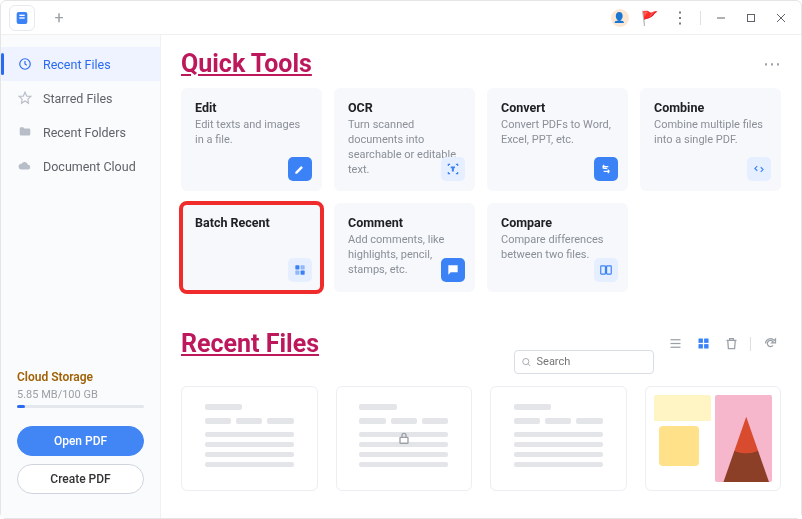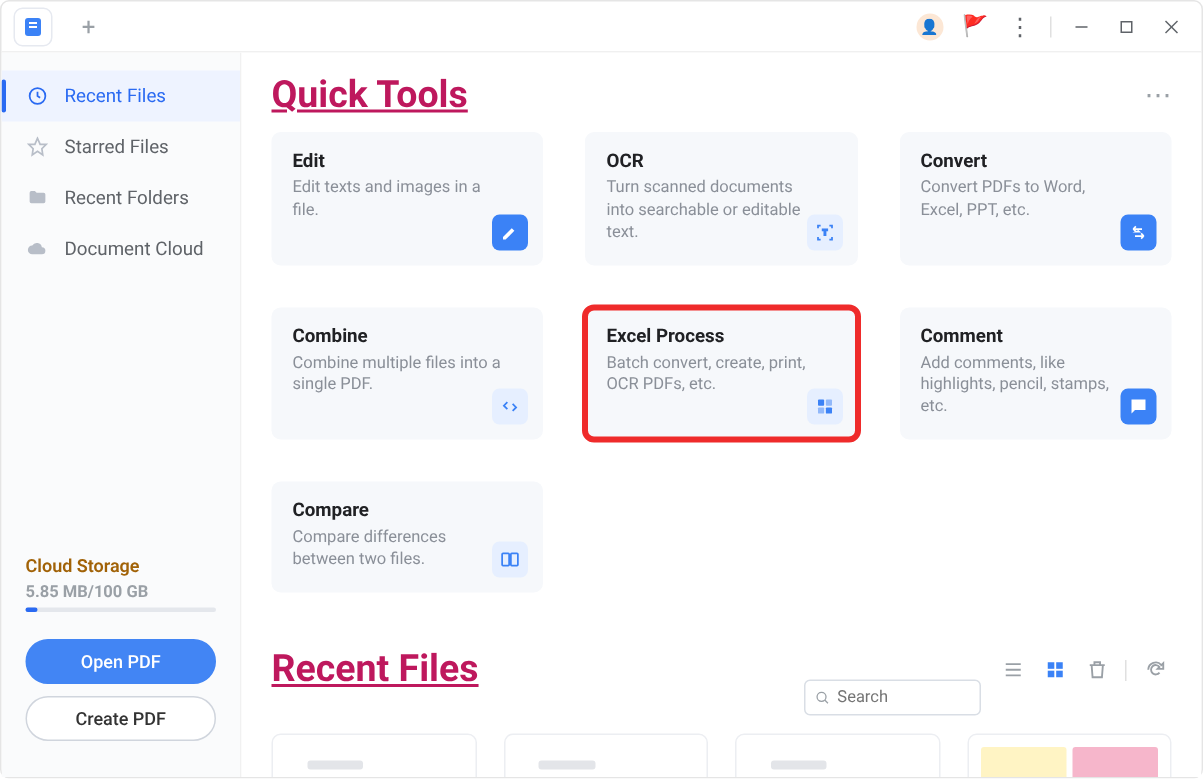--- a/index.html
+++ b/index.html
@@ -17,40 +17,40 @@
   .flag{font-size:14px;}
   .main { flex:1; display:flex; overflow:hidden;}
   .sidebar { width: 160px; background:#fafbfc; border-right:1px solid #f1f1f1; display:flex; flex-direction:column; padding-top:12px;}
   .nav-item { display:flex; align-items:center; gap:10px; padding:9px 16px; font-size:12.5px; color:#5f6368; cursor:pointer; position:relative;}
   .nav-item.active { color:#2a6af2; background:#eef3ff;}
   .nav-item.active::before{content:"";position:absolute;left:0;top:6px;bottom:6px;width:3px;background:#2a6af2;border-radius:2px;}
   .nav-icon{width:16px;height:16px;display:flex;align-items:center;justify-content:center;}
   .nav-icon svg{width:14px;height:14px;}
   .sidebar-bottom{ margin-top:auto; padding:14px 16px 16px;}
   .cs-title{font-size:12px; font-weight:600; color:#a16207; margin-bottom:4px;}
-  .cs-sub{font-size:11px; color:#9aa0a6; margin-bottom:4px;font-weight:bold;}
+  .cs-sub{font-size:11px; color:#9aa0a6; margin-bottom:4px;}
   .cs-bar{height:3px;background:#e4e7ec;border-radius:2px;margin-bottom:18px;}
   .cs-bar::before{content:"";display:block;width:6%;height:100%;background:#2a6af2;border-radius:2px;}
   .pill-btn{display:block;width:100%;height:30px;border-radius:15px;font-size:12px;font-weight:500;border:1px solid #d0d5dd;background:#fff;color:#333;cursor:pointer;margin-bottom:8px;}
   .pill-btn.primary{background:#4285f4;border-color:#4285f4;color:#ffffff;}
   .content{ flex:1; overflow:hidden; padding: 14px 20px 6px 20px; background:#fff;}
   .section-head{display:flex;align-items:center;justify-content:space-between;margin-bottom:10px;}
   .section-title{font-size:25px;font-weight:700;color:#be185d;text-decoration:underline;}
   .more{color:#9aa0a6;font-size:18px;line-height:10px;cursor:pointer;}
-  .tools-grid{display:grid;grid-template-columns:repeat(3,1fr);gap:28px;margin-bottom:22px;}
+  .tools-grid{display:grid;grid-template-columns:repeat(4,1fr);gap:12px;margin-bottom:22px;}
   .tool-card{position:relative;background:#f6f8fb;border-radius:6px;padding:12px 14px 14px;min-height:70px;cursor:pointer;}
   .tool-card h4{font-size:12.5px;font-weight:700;color:#202124;margin-bottom:3px;}
   .tool-card p{font-size:11px;line-height:1.35;color:#8a8f98;max-width:140px;}
   .tool-icon{position:absolute;right:10px;bottom:10px;width:24px;height:24px;border-radius:5px;background:#3b82f6;display:flex;align-items:center;justify-content:center;}
   .tool-icon.light{background:#e6efff;}
   .tool-icon svg{width:14px;height:14px;}
   .highlight{outline:4px solid #ef2b2b;outline-offset:-2px;}
   .recent-head{display:flex;align-items:center;gap:10px;}
   .recent-head .section-title{flex:1;}
-  .search{display:flex;align-items:center;border:1px solid #d9dee5;border-radius:4px;height:24px;padding:0 6px;gap:5px;width:118px;margin-top:36px;}
+  .search{display:flex;align-items:center;border:1px solid #d9dee5;border-radius:4px;height:24px;padding:0 6px;gap:5px;width:140px;margin-top:36px;}
   .search input{border:none;outline:none;font-size:11px;width:100%;background:transparent;color:#333;}
   .search svg{width:12px;height:12px;color:#9aa0a6;}
   .view-icons{display:flex;align-items:center;gap:6px;}
   .vicon{width:22px;height:22px;display:flex;align-items:center;justify-content:center;color:#9aa0a6;cursor:pointer;border-radius:4px;}
   .vicon.active{color:#3b82f6;}
   .vicon svg{width:15px;height:15px;}
   .vdiv{width:1px;height:14px;background:#e0e0e0;margin:0 2px;}
   .recent-grid{display:grid;grid-template-columns:repeat(4,1fr);gap:18px;margin-top:12px;}
   .file-card{border:1px solid #eceef2;border-radius:6px;height:105px;display:flex;align-items:center;justify-content:center;position:relative;cursor:pointer;}
   .doc-lines{width:66%;}
@@ -191,22 +191,21 @@
         <div class="tool-card">
           <h4>Combine</h4>
           <p>Combine multiple files into a single PDF.</p>
           <div class="tool-icon light">
               <svg viewBox="0 0 24 24" fill="none" stroke="#3b82f6" stroke-width="2">
                 <path d="M9 15l-4-4 4-4M15 9l4 4-4 4"></path>
               </svg>
             </div>
         </div>
         <div class="tool-card highlight">
-          <h4>Excel Process</h4>
-          <p>Batch convert, create, print, OCR PDFs, etc.</p>
+          <h4>Batch Recent</h4>
           <div class="tool-icon light">
               <svg viewBox="0 0 24 24" fill="#3b82f6">
                 <rect x="4" y="4" width="7" height="7" rx="1"></rect>
                 <rect x="13" y="4" width="7" height="7" rx="1" opacity=".5"></rect>
                 <rect x="4" y="13" width="7" height="7" rx="1" opacity=".5"></rect>
                 <rect x="13" y="13" width="7" height="7" rx="1"></rect>
               </svg>
             </div>
         </div>
         <div class="tool-card">

